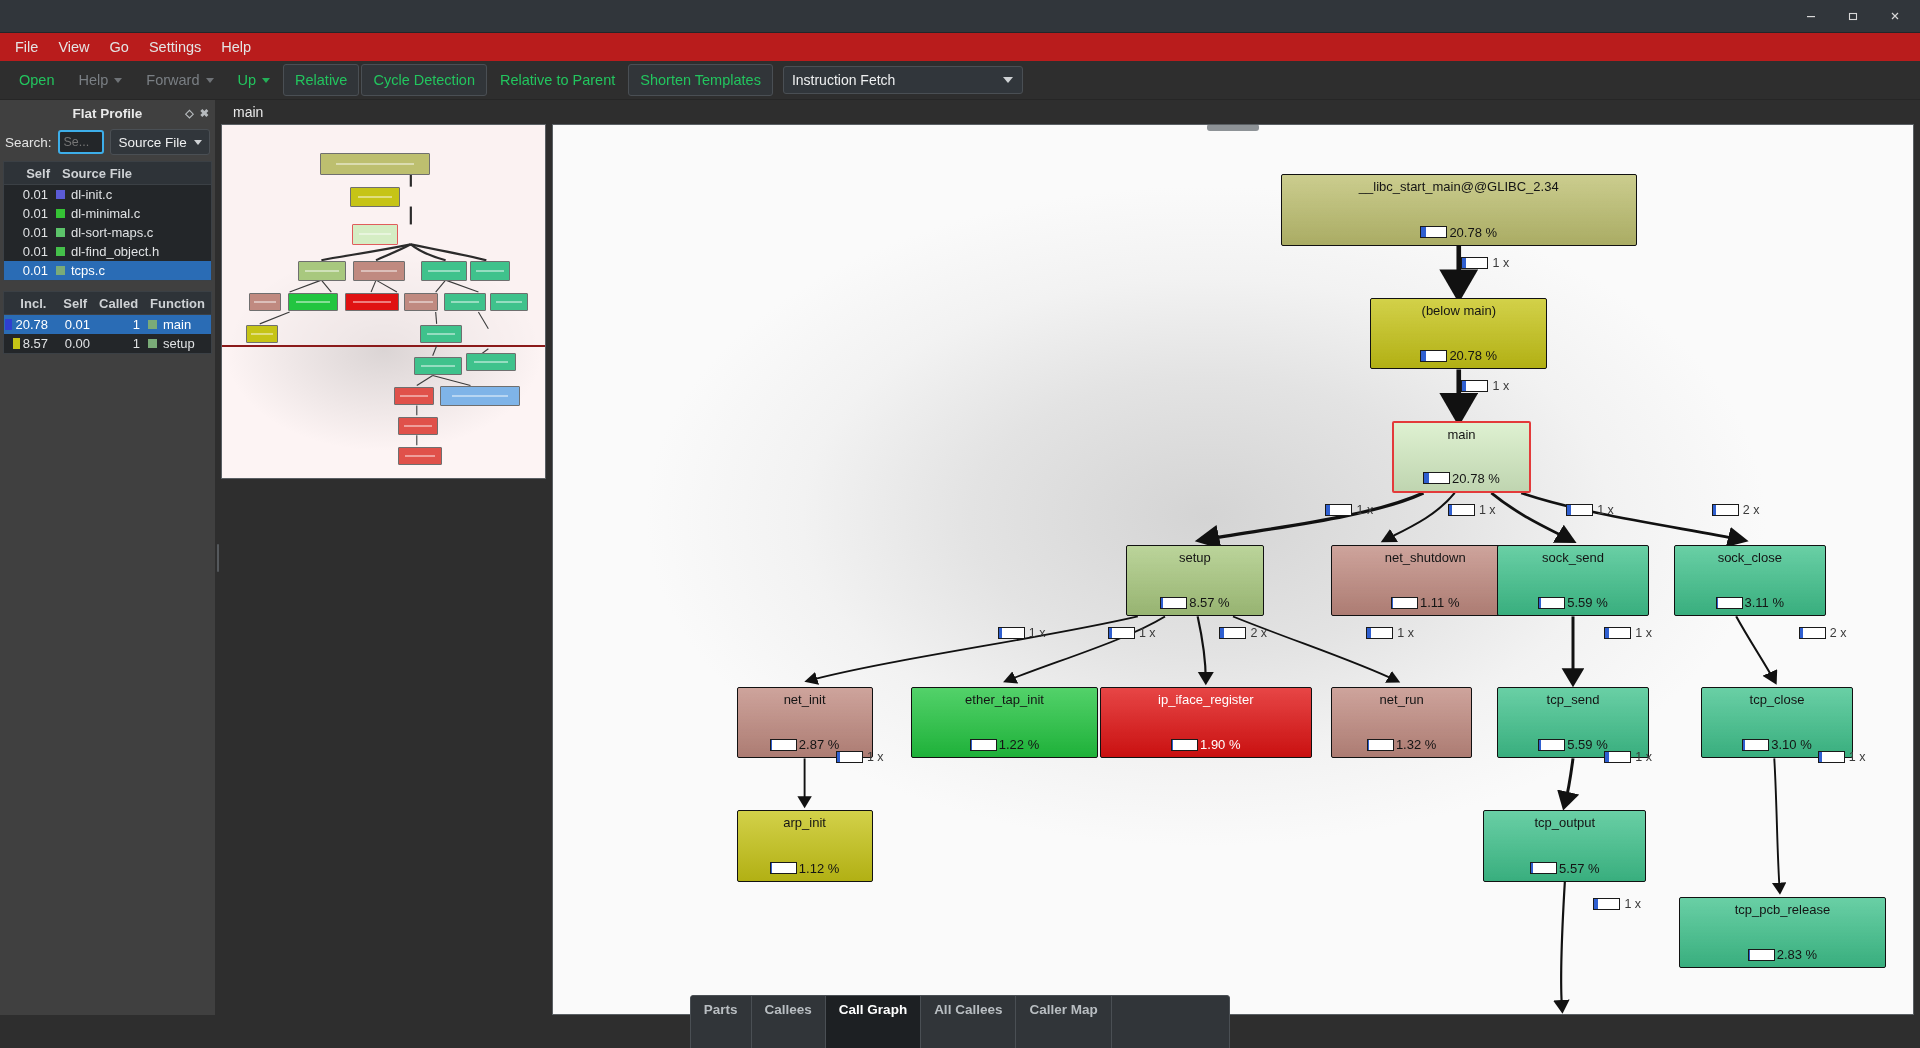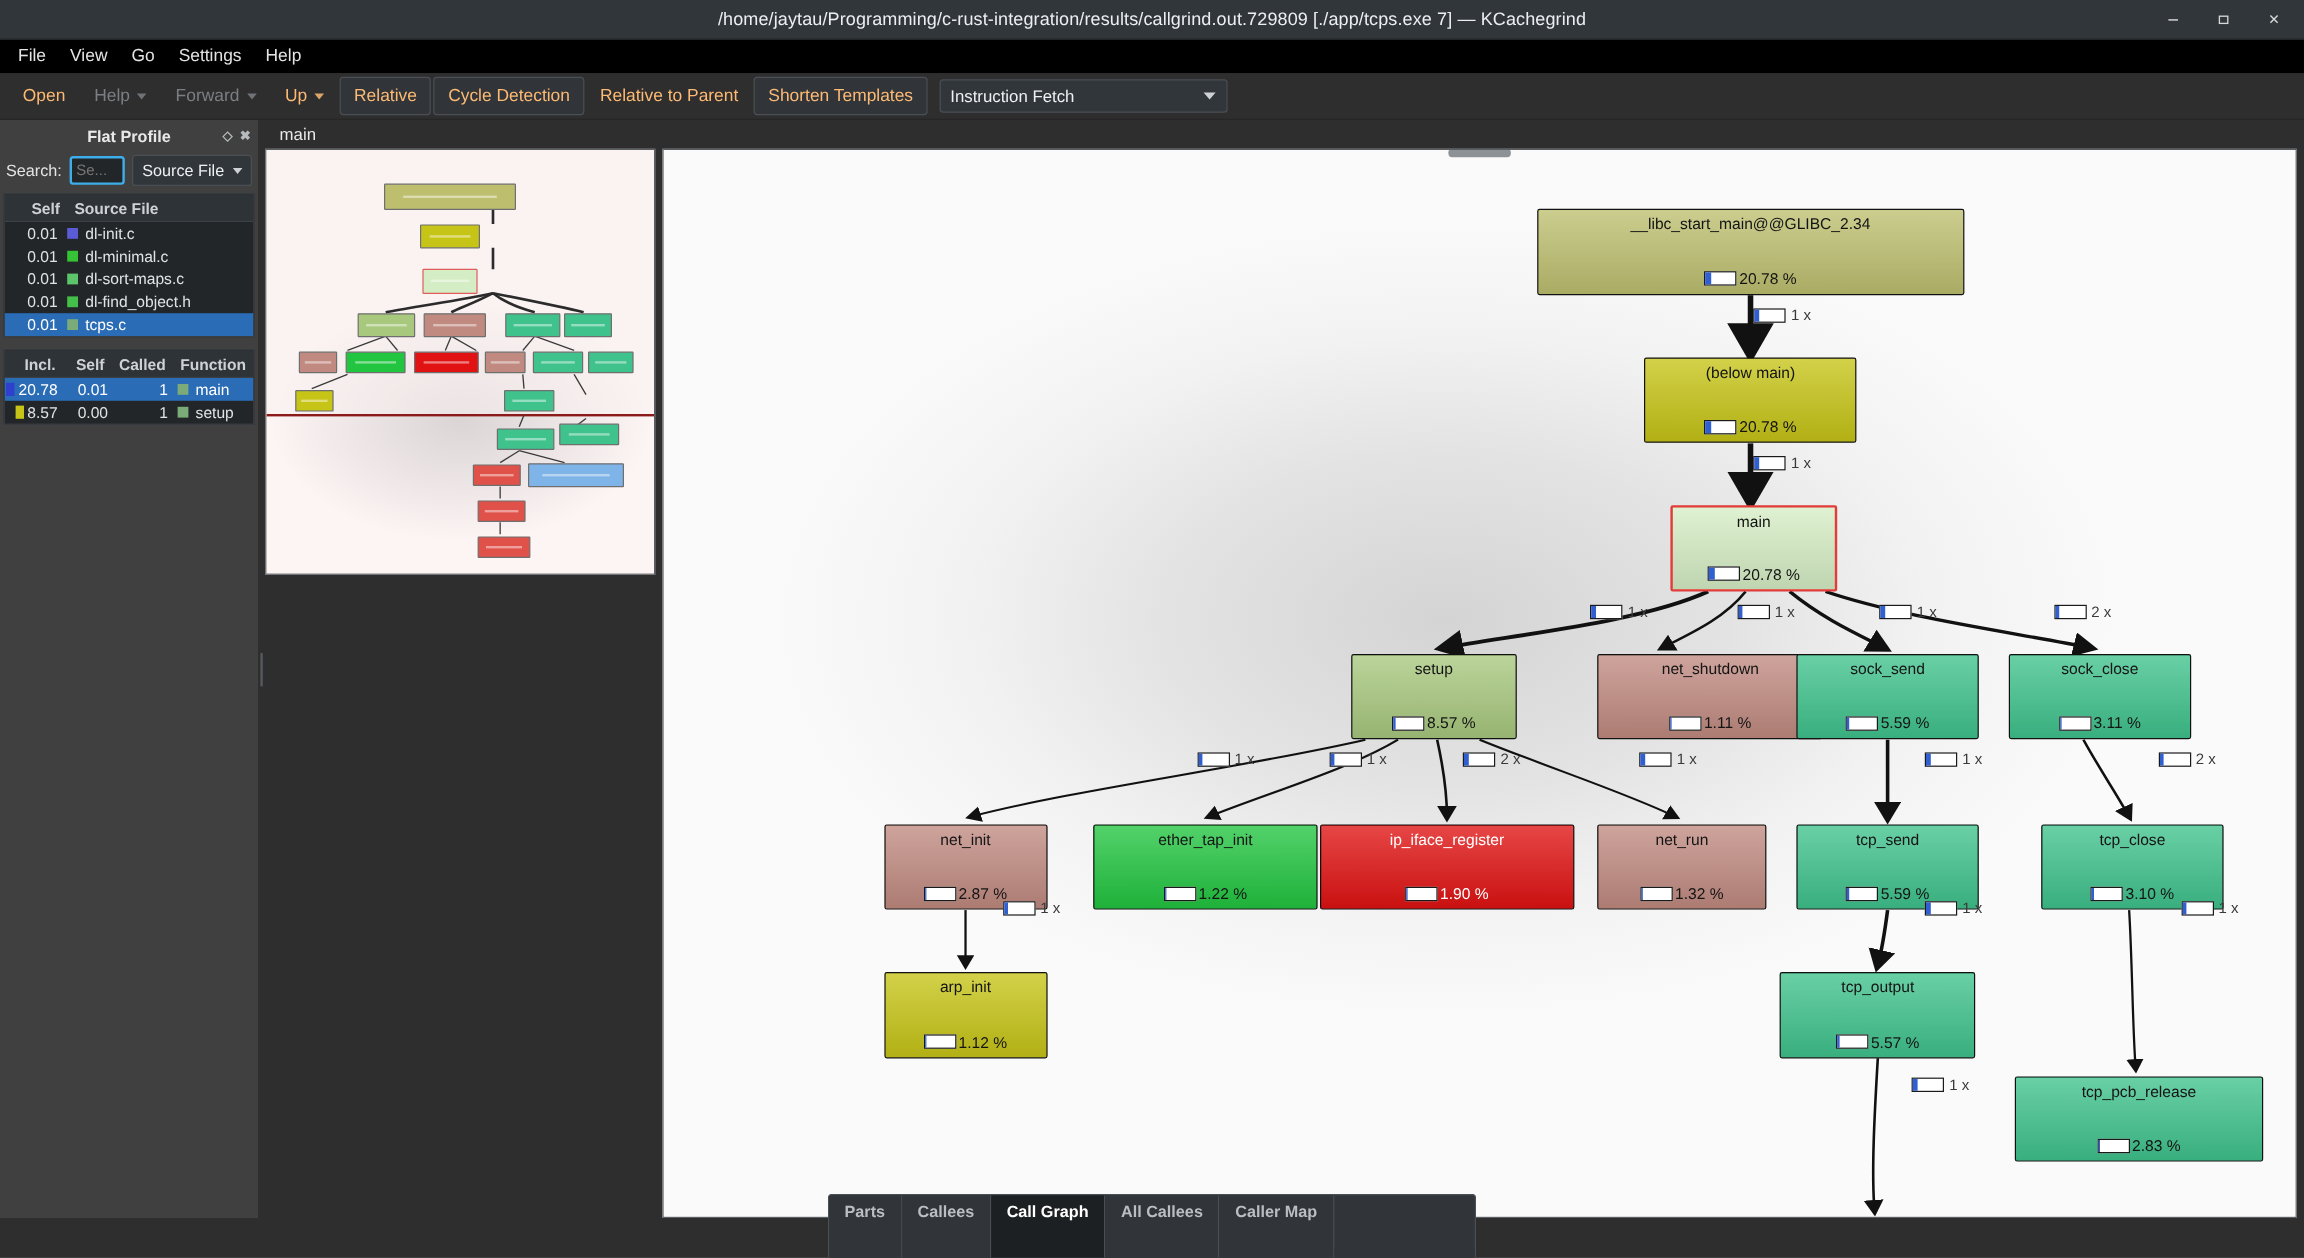--- a/index.html
+++ b/index.html
@@ -21,34 +21,34 @@
   }
   .win-btns { margin-left: auto; display: flex; gap: 0; padding-right: 4px; z-index: 2; }
   .win-btn {
     width: 42px; height: 31px; display: flex; align-items: center; justify-content: center;
     color: #d8d8d8; font-size: 14px; line-height: 1;
   }
   .win-btn svg { display:block; }
 
   
   .menubar {
-    height: 28px; background: #000000; display: flex; align-items: center;
+    height: 28px; background: #b91c1c; display: flex; align-items: center;
     padding-left: 6px; gap: 2px;
   }
   .menu-item {
     font-size: 14.5px; color: #e4e4e4; padding: 4px 9px; border-radius: 2px;
   }
 
   
   .toolbar {
     height: 39px; background: #2e2e2e; display: flex; align-items: center;
     padding: 0 8px; gap: 2px; border-bottom: 1px solid #262626;
   }
   .tb-btn {
-    font-size: 14.5px; color: #fdba74; padding: 7px 11px; border-radius: 3px;
+    font-size: 14.5px; color: #22c55e; padding: 7px 11px; border-radius: 3px;
     display: flex; align-items: center; gap: 6px; white-space: nowrap;
   }
   .tb-btn.disabled { color: #7a7f84; }
   .tb-btn.framed { border: 1px solid #4a4f54; background: #313539; }
   .tb-arrow {
     width: 0; height: 0; border-left: 4px solid transparent; border-right: 4px solid transparent;
     border-top: 5px solid currentColor; opacity: .85;
   }
   .tb-combo {
     margin-left: 8px; width: 240px; height: 28px; background: #31363b;
@@ -190,21 +190,20 @@
     padding: 6px 13px; font-size: 13.5px; color: #b9bec2; font-weight: bold;
     border-right: 1px solid #4a4f54; background: #313539; white-space: nowrap;
   }
   .tab:last-child { border-right: none; margin-top: 44px; }
   .tab.active { background: #1d2023; color: #ffffff; }
 </style>
 </head>
 <body>
 
 <div class="titlebar">
-  <div class="titlebar-text">/home/jaytau/Programming/c-rust-integration/results/callgrind.out.729809 [./app/tcps.exe 7] — KCachegrind</div>
   <div class="win-btns">
     <div class="win-btn">
       <svg width="12" height="12" viewBox="0 0 12 12">
           <rect x="2" y="6" width="8" height="1.2" fill="#d8d8d8"></rect>
         </svg>
     </div>
     <div class="win-btn">
       <svg width="12" height="12" viewBox="0 0 12 12">
         <rect x="2.5" y="3.5" width="7" height="6" fill="none" stroke="#d8d8d8" stroke-width="1.1"></rect>
       </svg>

